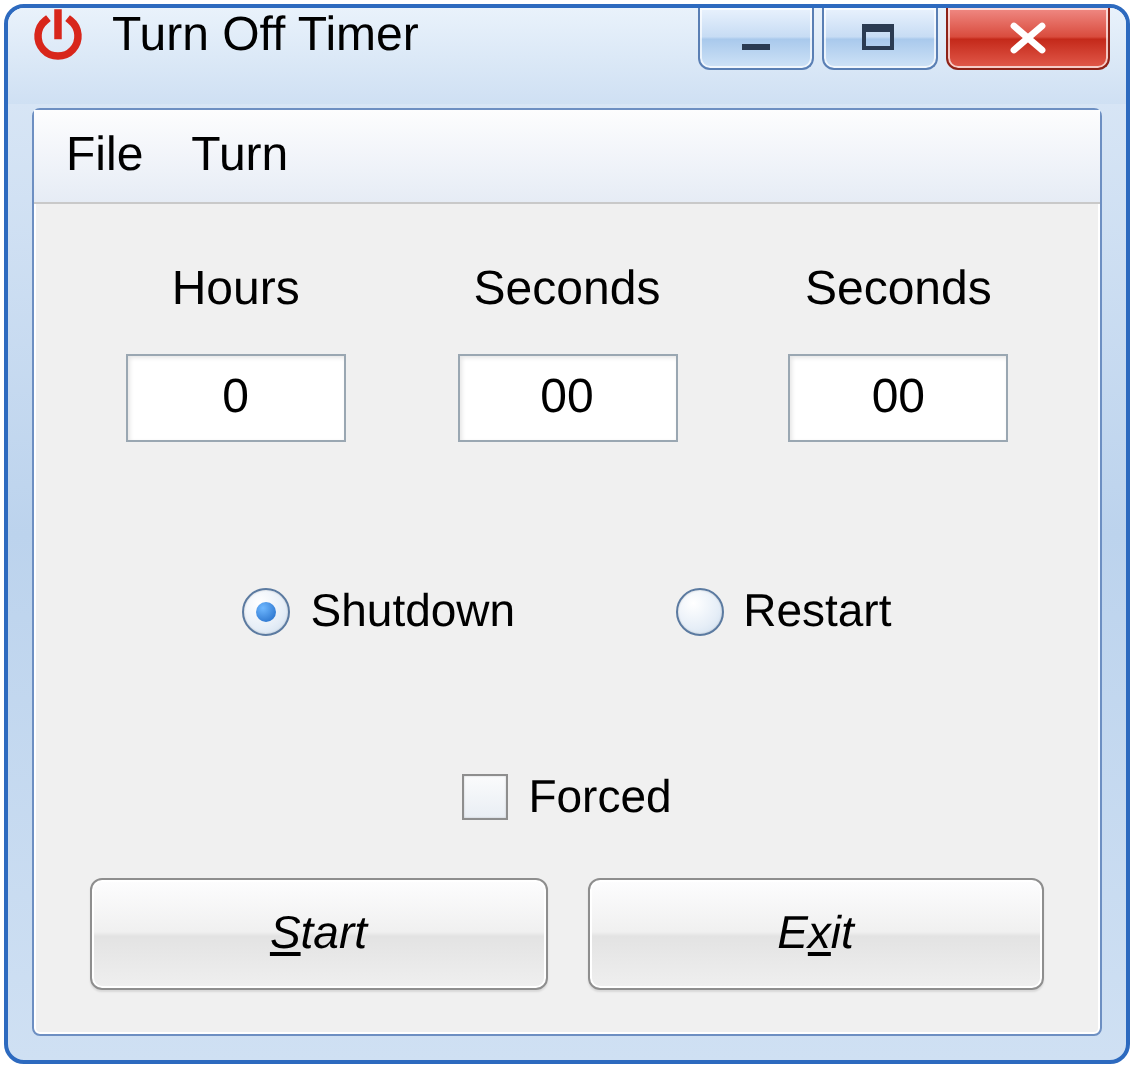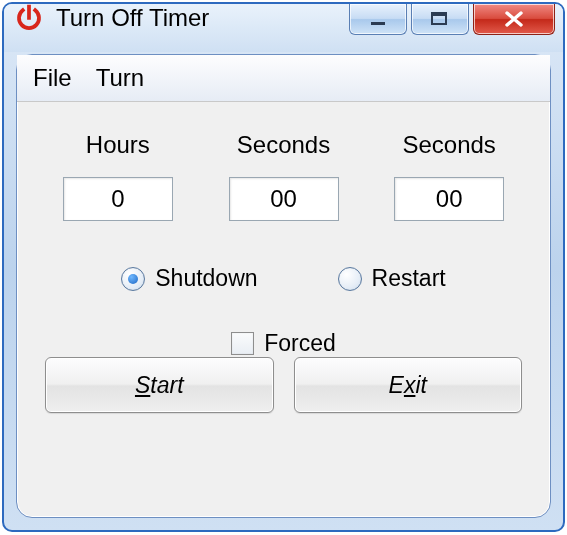--- a/index.html
+++ b/index.html
@@ -68,21 +68,21 @@
     border-color: #8e2217;
   }
   
   .client {
     position: absolute;
     left: 12px;
     right: 12px;
     top: 50px;
     bottom: 12px;
     border: 1px solid #6d8fc2;
-    border-radius: 16px;
+    border-radius: 4px;
     background: #f0f0f0;
     box-shadow: inset 0 0 0 1px #fff;
   }
   
   .menubar {
     height: 46px;
     border-bottom: 1px solid #c9c9c9;
     background: linear-gradient(#fdfdfe, #e6ecf5);
     display: flex;
     align-items: center;
@@ -95,21 +95,21 @@
     cursor: default;
   }
   
   .form-body {
     position: absolute;
     left: 0; right: 0; top: 46px; bottom: 0;
     padding: 30px 28px 22px 28px;
     box-sizing: border-box;
     display: flex;
     flex-direction: column;
-    justify-content: flex-start;
+    justify-content: space-between;
   }
   
   .time-row {
     display: flex;
     justify-content: space-between;
     gap: 20px;
   }
   .time-col {
     flex: 1;
     display: flex;

